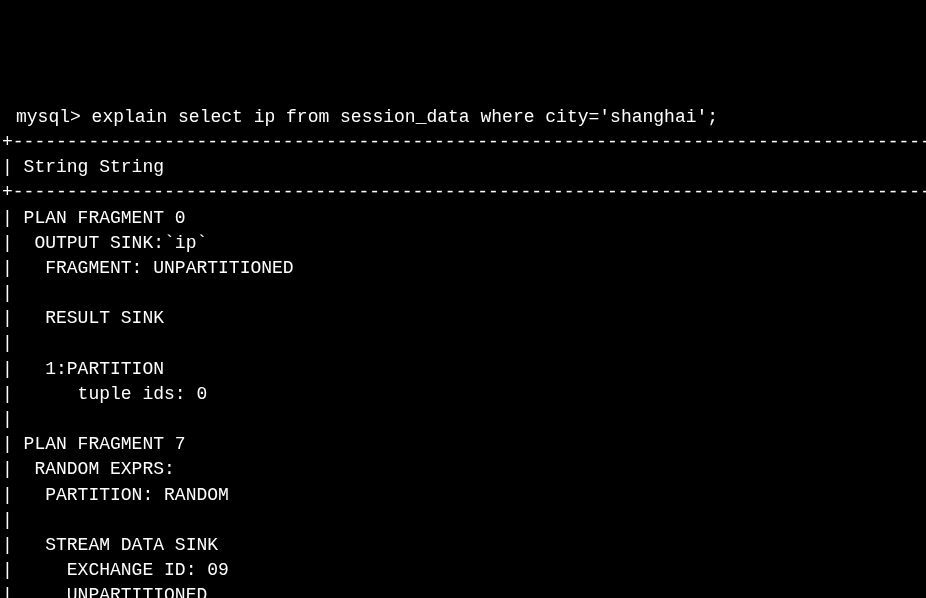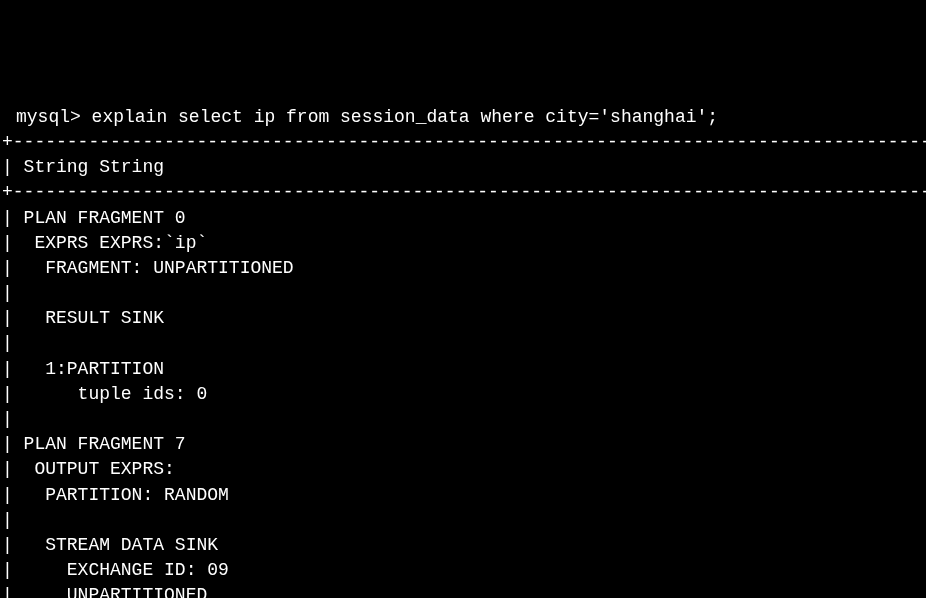--- a/index.html
+++ b/index.html
@@ -32,30 +32,30 @@
 </head>
 <body>
 
 
 
 <div class="terminal"><span class="prompt-line"><span>mysql&gt;</span><span> explain select ip from session_data where city='shanghai';</span></span>
 <span class="output-line">+----------------------------------------------------------------------------------------</span>
 <span class="output-line">| String String</span>
 <span class="output-line">+----------------------------------------------------------------------------------------</span>
 <span class="output-line">| PLAN FRAGMENT 0</span>
-<span class="output-line">|  EXPRS EXPRS:`ip`</span>
+<span class="output-line">|  OUTPUT SINK:`ip`</span>
 <span class="output-line">|   FRAGMENT: UNPARTITIONED</span>
 <span class="output-line">|</span>
 <span class="output-line">|   RESULT SINK</span>
 <span class="output-line">|</span>
 <span class="output-line">|   1:PARTITION</span>
 <span class="output-line">|      tuple ids: 0</span>
 <span class="output-line">|</span>
 <span class="output-line">| PLAN FRAGMENT 7</span>
-<span class="output-line">|  OUTPUT EXPRS:</span>
+<span class="output-line">|  RANDOM EXPRS:</span>
 <span class="output-line">|   PARTITION: RANDOM</span>
 <span class="output-line">|</span>
 <span class="output-line">|   STREAM DATA SINK</span>
 <span class="output-line">|     EXCHANGE ID: 09</span>
 <span class="output-line">|     UNPARTITIONED</span>
 
 </div>
 
 
 

